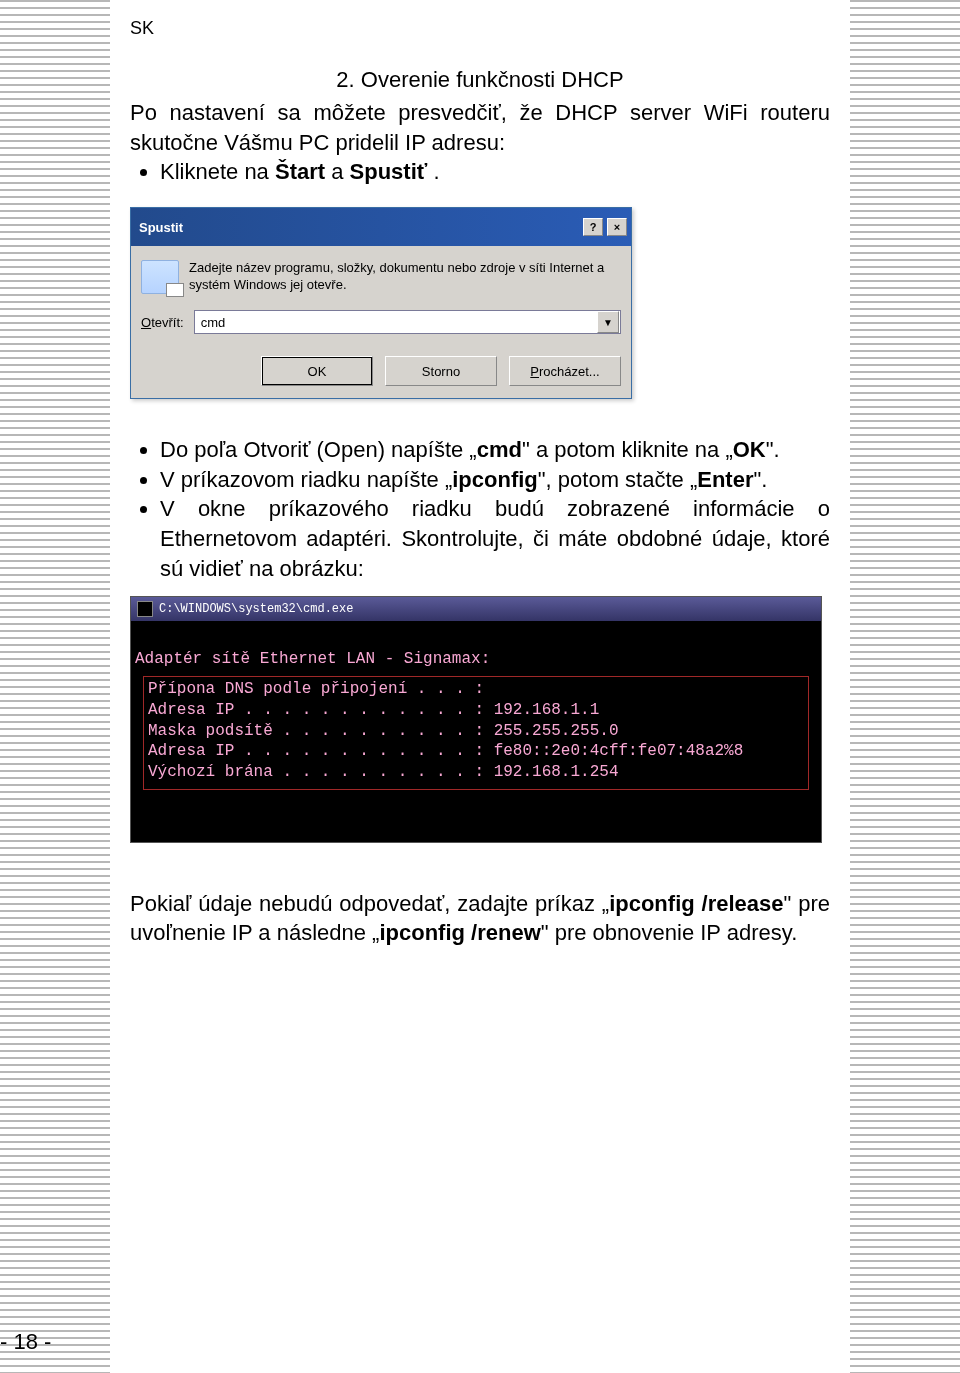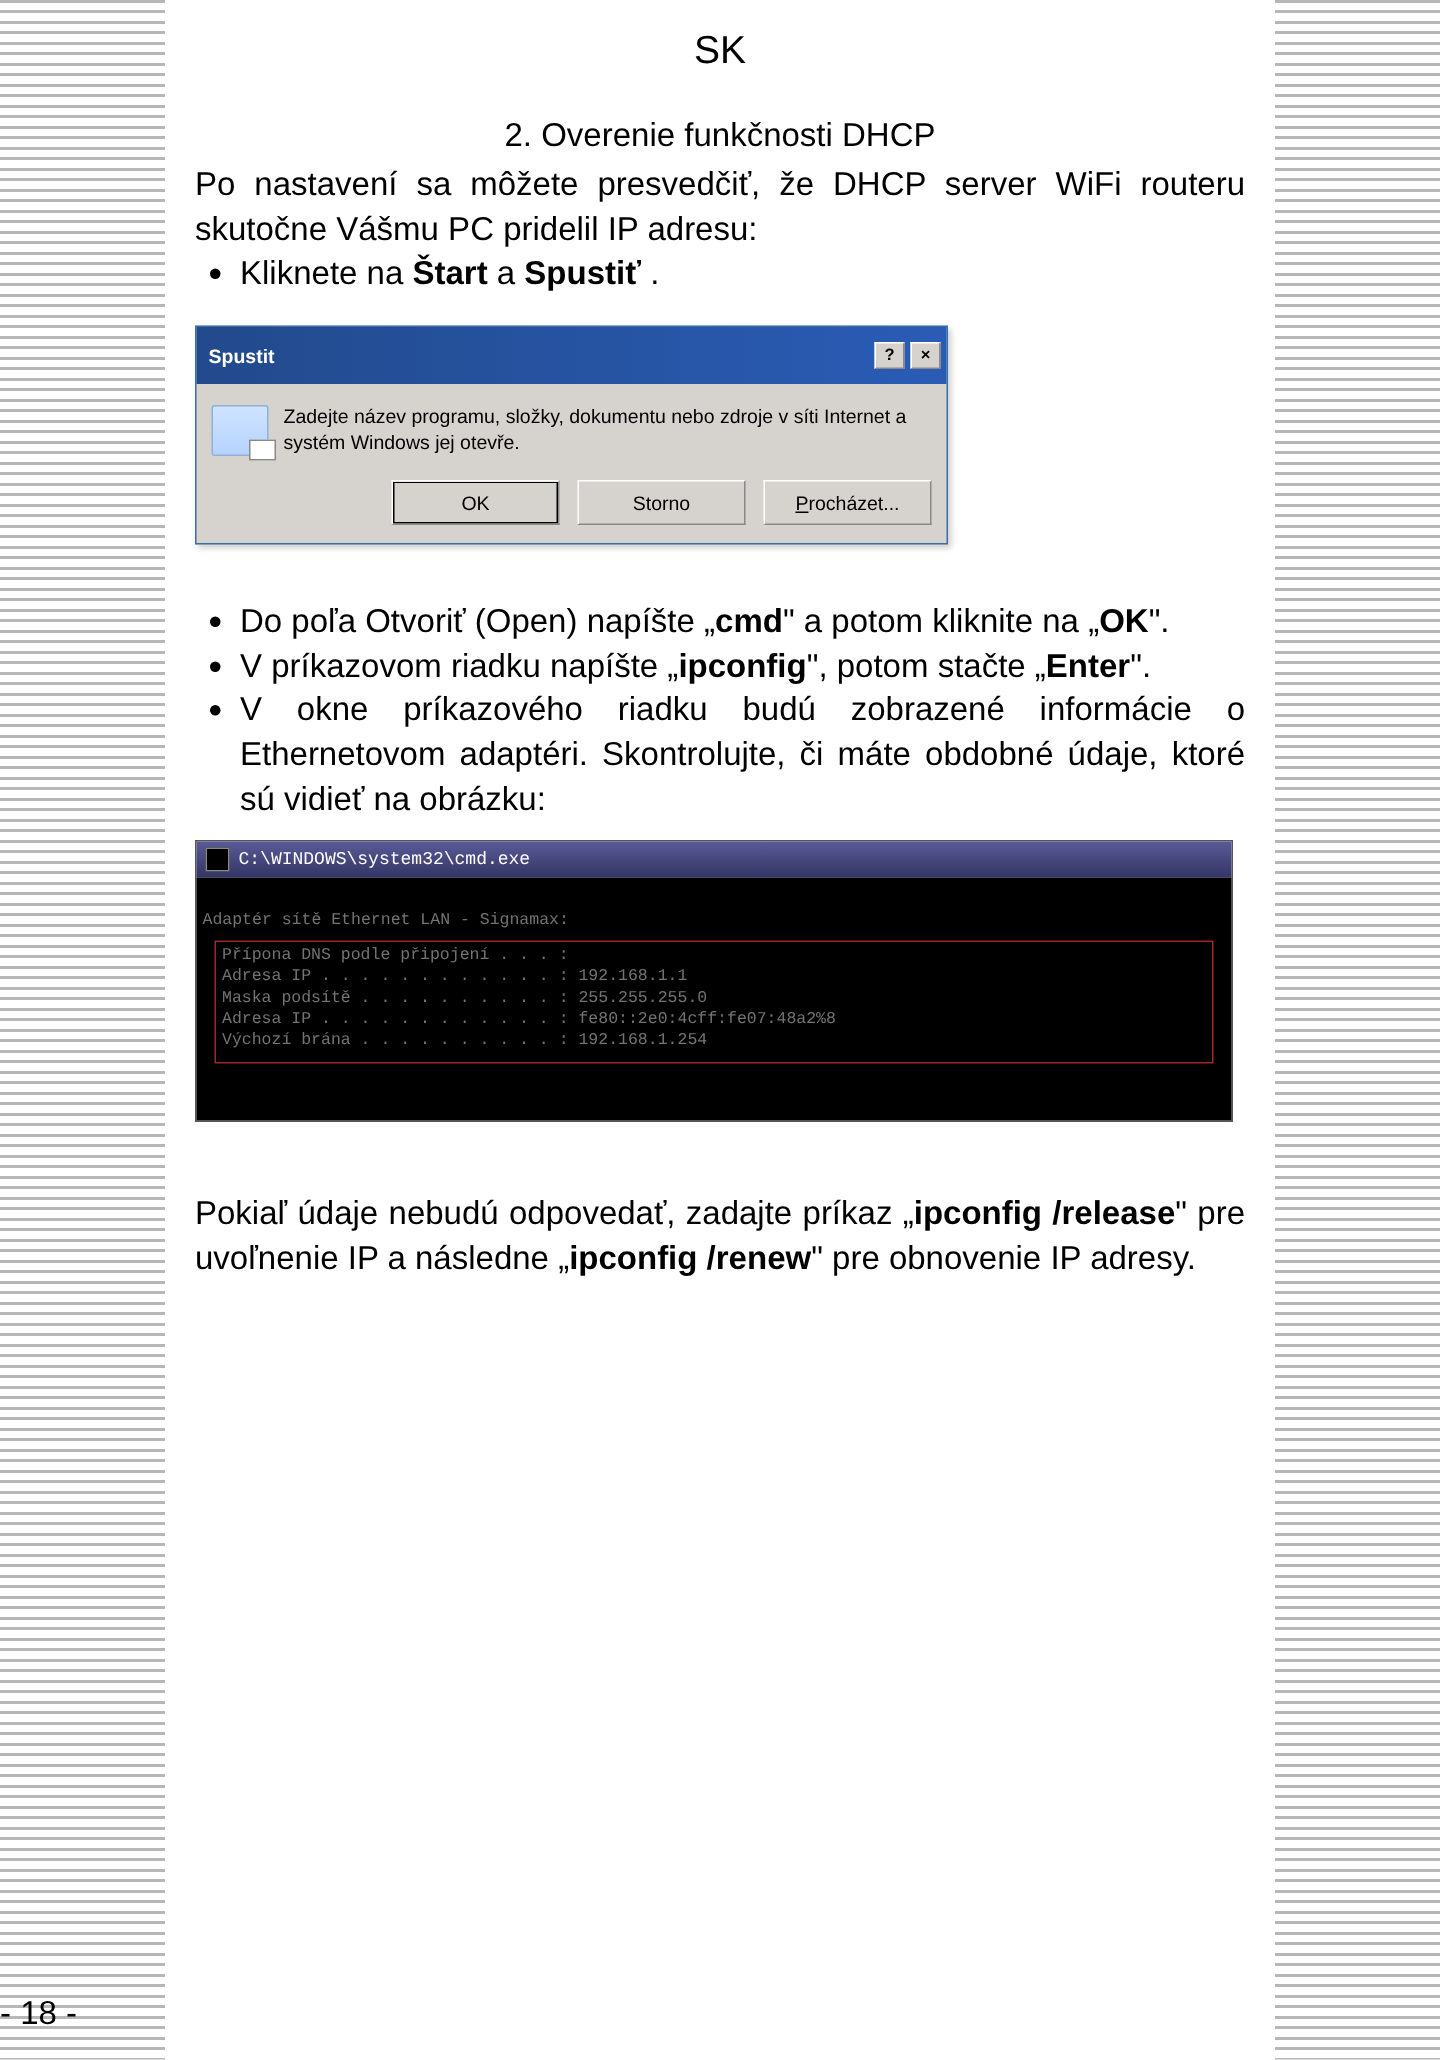--- a/index.html
+++ b/index.html
@@ -31,22 +31,22 @@
   .side-left { left: 0; }
   .side-right { right: 0; }
   .content {
     position: absolute;
     left: 130px;
     right: 130px;
     top: 0;
     bottom: 0;
   }
   .sk {
-    text-align: center;
-    font-size: 26px;
+    text-align: left;
+    font-size: 18px;
     margin-top: 18px;
     margin-bottom: 28px;
   }
   .section-title {
     font-size: 22px;
     margin-bottom: 5px;
     text-align: center;
   }
   .para {
     font-size: 22px;
@@ -165,22 +165,22 @@
     color: #fff;
     font-size: 12px;
     display: flex; align-items: center;
     padding-left: 6px;
   }
   .cmd-title .cicon {
     width: 14px; height: 14px; background:#000; border:1px solid #888;
     margin-right: 6px;
   }
   .cmd-body {
-    background: #000; color: #737373;
-    font-size: 11px;
+    background: #000; color: #f9a8d4;
+    font-size: 16px;
     padding: 8px 4px 10px 4px;
     line-height: 1.3;
     white-space: pre;
   }
   .cmd-box {
     border: 1px solid #a02828;
     padding: 2px 4px 6px 4px;
     margin: 6px 8px 0 8px;
   }
 
@@ -218,20 +218,27 @@
         <span class="dlg-title-text">Spustit</span>
         <div class="dlg-title-ctrls">
           <div class="wbtn">?</div>
           <div class="wbtn">×</div>
         </div>
       </div>
       <div class="dlg-body">
         <div class="dlg-row1">
           <div class="run-icon"></div>
           <div class="dlg-text">Zadejte název programu, složky, dokumentu nebo zdroje v síti Internet a systém Windows jej otevře.</div>
+        </div>
+        <div class="dlg-row2">
+          <div class="dlg-label"><u>O</u><span>tevřít:</span></div>
+          <div class="dlg-input">
+            <span>cmd</span>
+            <div class="dlg-input-arrow">▼</div>
+          </div>
         </div>
         <div class="dlg-buttons">
           <div class="dlg-btn">OK</div>
           <div class="dlg-btn norm">Storno</div>
           <div class="dlg-btn norm">
               <span><u>P</u>rocházet...</span>
             </div>
         </div>
       </div>
     </div>

